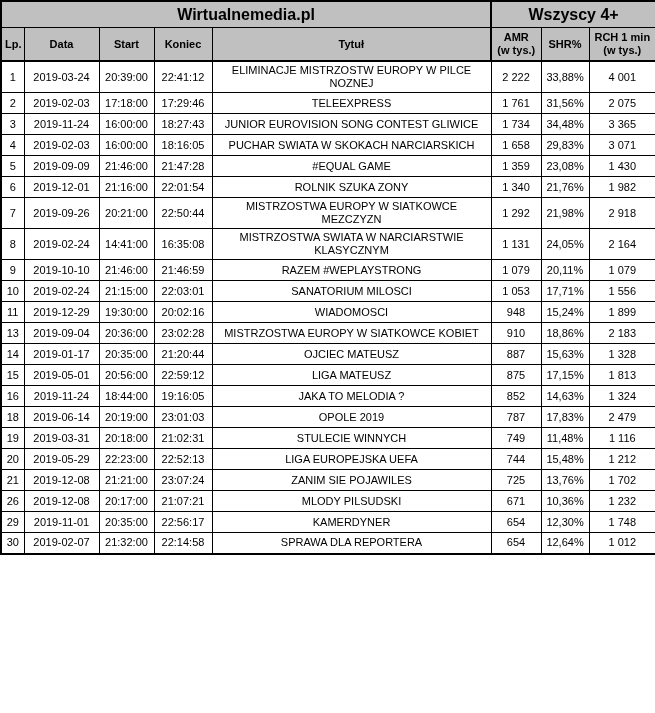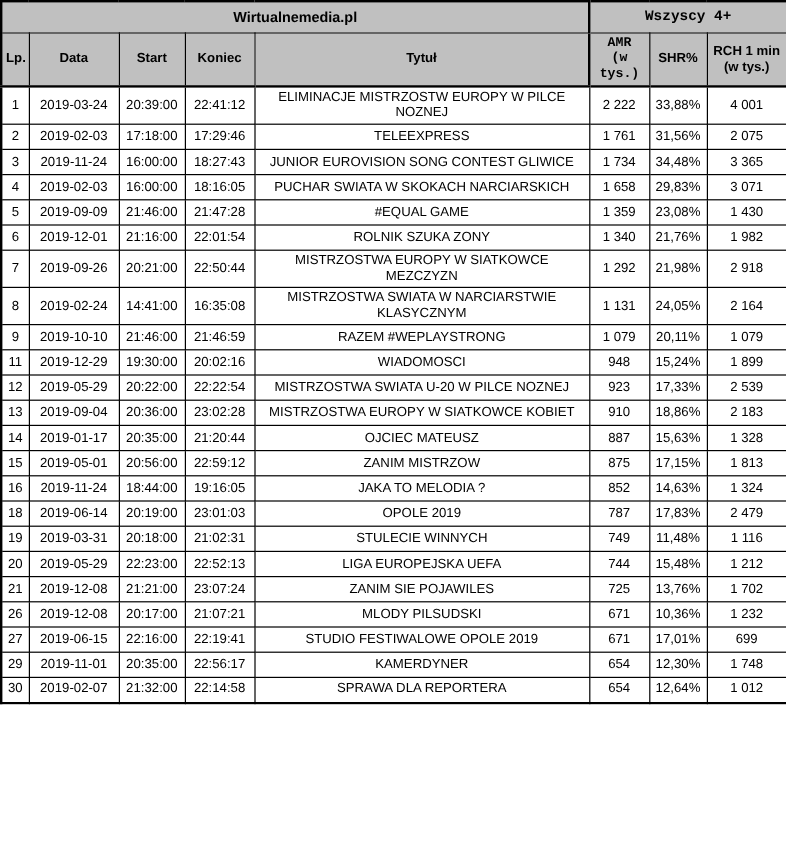--- a/index.html
+++ b/index.html
@@ -27,21 +27,21 @@
     padding: 2px 3px;
     line-height: 13px;
     overflow: hidden;
   }
   table.ratings-table {
     border: 2px solid #000000;
   }
   tr.group-header-row th {
     background: #c0c0c0;
     font-weight: bold;
-    font-size: 12px;
+    font-size: 16px;
     height: 21px;
     margin-top: 12px;
   }
   tr.column-header-row th {
     background: #c0c0c0;
     font-weight: bold;
     font-size: 11px;
     height: 28px;
     border-bottom: 2px solid #000000;
   }
@@ -50,21 +50,20 @@
   }
   tbody tr {
     height: 21px;
   }
   td.cell-tytul {
     white-space: pre-line;
   }
   
   .sect-divider {
     border-left: 2px solid #000000 !important;
-    font-family: Liberation Mono, monospace;
   }
 </style>
 </head>
 <body>
 
 <table class="ratings-table">
   <colgroup>
     <col style="width:23px">
     <col style="width:75px">
     <col style="width:55px">
@@ -198,40 +197,40 @@
         <td class="cell-lp">9</td>
         <td class="cell-data">2019-10-10</td>
         <td class="cell-start">21:46:00</td>
         <td class="cell-koniec">21:46:59</td>
         <td class="cell-tytul">RAZEM #WEPLAYSTRONG</td>
         <td class="cell-amr">1 079</td>
         <td class="cell-shr">20,11%</td>
         <td class="cell-rch">1 079</td>
       </tr>
       <tr>
+        <td class="cell-lp">10</td>
+        <td class="cell-data">2019-02-24</td>
+        <td class="cell-start">21:15:00</td>
+        <td class="cell-koniec">22:03:01</td>
+        <td class="cell-tytul">SANATORIUM MILOSCI</td>
+        <td class="cell-amr">1 053</td>
+        <td class="cell-shr">17,71%</td>
+        <td class="cell-rch">1 556</td>
+      </tr>
+      <tr>
         <td class="cell-lp">11</td>
         <td class="cell-data">2019-12-29</td>
         <td class="cell-start">19:30:00</td>
         <td class="cell-koniec">20:02:16</td>
         <td class="cell-tytul">WIADOMOSCI</td>
         <td class="cell-amr">948</td>
         <td class="cell-shr">15,24%</td>
         <td class="cell-rch">1 899</td>
       </tr>
       <tr>
-        <td class="cell-lp">12</td>
-        <td class="cell-data">2019-05-29</td>
-        <td class="cell-start">20:22:00</td>
-        <td class="cell-koniec">22:22:54</td>
-        <td class="cell-tytul">MISTRZOSTWA SWIATA U-20 W PILCE NOZNEJ</td>
-        <td class="cell-amr">923</td>
-        <td class="cell-shr">17,33%</td>
-        <td class="cell-rch">2 539</td>
-      </tr>
-      <tr>
         <td class="cell-lp">13</td>
         <td class="cell-data">2019-09-04</td>
         <td class="cell-start">20:36:00</td>
         <td class="cell-koniec">23:02:28</td>
         <td class="cell-tytul">MISTRZOSTWA EUROPY W SIATKOWCE KOBIET</td>
         <td class="cell-amr">910</td>
         <td class="cell-shr">18,86%</td>
         <td class="cell-rch">2 183</td>
       </tr>
       <tr>
@@ -242,21 +241,21 @@
         <td class="cell-tytul">OJCIEC MATEUSZ</td>
         <td class="cell-amr">887</td>
         <td class="cell-shr">15,63%</td>
         <td class="cell-rch">1 328</td>
       </tr>
       <tr>
         <td class="cell-lp">15</td>
         <td class="cell-data">2019-05-01</td>
         <td class="cell-start">20:56:00</td>
         <td class="cell-koniec">22:59:12</td>
-        <td class="cell-tytul">ZANIM MISTRZOW</td>
+        <td class="cell-tytul">LIGA MATEUSZ</td>
         <td class="cell-amr">875</td>
         <td class="cell-shr">17,15%</td>
         <td class="cell-rch">1 813</td>
       </tr>
       <tr>
         <td class="cell-lp">16</td>
         <td class="cell-data">2019-11-24</td>
         <td class="cell-start">18:44:00</td>
         <td class="cell-koniec">19:16:05</td>
         <td class="cell-tytul">JAKA TO MELODIA ?</td>
@@ -308,30 +307,20 @@
         <td class="cell-lp">26</td>
         <td class="cell-data">2019-12-08</td>
         <td class="cell-start">20:17:00</td>
         <td class="cell-koniec">21:07:21</td>
         <td class="cell-tytul">MLODY PILSUDSKI</td>
         <td class="cell-amr">671</td>
         <td class="cell-shr">10,36%</td>
         <td class="cell-rch">1 232</td>
       </tr>
       <tr>
-        <td class="cell-lp">27</td>
-        <td class="cell-data">2019-06-15</td>
-        <td class="cell-start">22:16:00</td>
-        <td class="cell-koniec">22:19:41</td>
-        <td class="cell-tytul">STUDIO FESTIWALOWE OPOLE 2019</td>
-        <td class="cell-amr">671</td>
-        <td class="cell-shr">17,01%</td>
-        <td class="cell-rch">699</td>
-      </tr>
-      <tr>
         <td class="cell-lp">29</td>
         <td class="cell-data">2019-11-01</td>
         <td class="cell-start">20:35:00</td>
         <td class="cell-koniec">22:56:17</td>
         <td class="cell-tytul">KAMERDYNER</td>
         <td class="cell-amr">654</td>
         <td class="cell-shr">12,30%</td>
         <td class="cell-rch">1 748</td>
       </tr>
       <tr>

